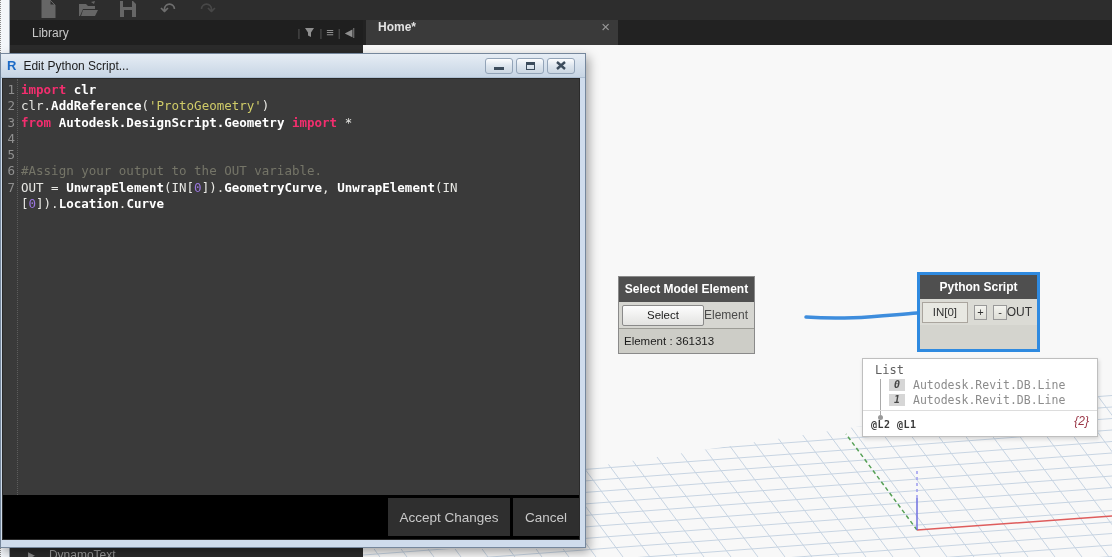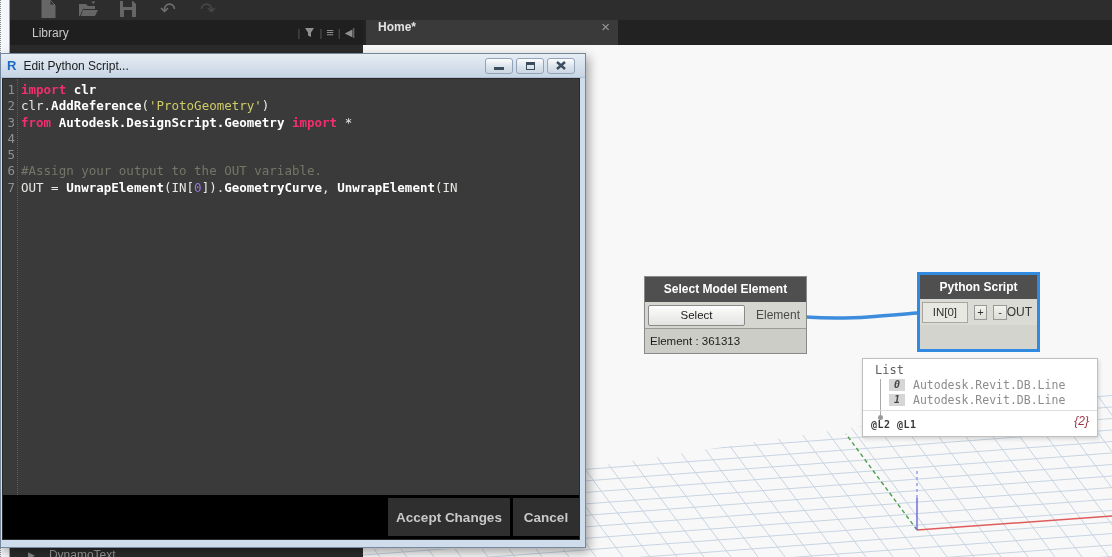--- a/index.html
+++ b/index.html
@@ -26,21 +26,21 @@
   
   .library-body { left:10px; top:45px; width:353px; height:512px; background:#2b2b2b; z-index:1; overflow:hidden; }
   .library-item { position:absolute; left:18px; top:503px; color:#9b9b9b; font-size:12px; display:flex; gap:14px; align-items:center; }
   .library-item .chev { font-size:9px; color:#8a8a8a; }
 
   
   #scene { left:0; top:0; width:1112px; height:557px; z-index:2; pointer-events:none; }
 
   
   .node { z-index:4; }
-  .sme-node { left:645px; top:277px; width:161px; outline:1px solid #8a8a8a; }
+  .sme-node { left:619px; top:277px; width:135px; outline:1px solid #8a8a8a; }
   .node-header { height:25px; background:#4f4f4f; color:#fff; font-size:12px; font-weight:bold; text-align:center; line-height:25px; }
   .sme-body { height:26px; background:#d6d6d1; display:flex; align-items:center; }
   .select-btn { width:97px; height:21px; margin-left:3px; background:linear-gradient(#fdfdfd,#e3e3e1); border:1px solid #8a8a8a; border-radius:2px; font-size:11.5px; color:#1a1a1a; text-align:center; line-height:19px; }
   .sme-out { margin-left:auto; margin-right:6px; color:#4a4a4a; font-size:12px; }
   .sme-footer { height:25px; background:#cdcdc7; border-top:1px solid #9c9c96; color:#1c1c1c; font-size:11.5px; line-height:24px; padding-left:5px; }
 
   .py-node { left:917px; top:272px; width:123px; height:80px; border:3px solid #2f8ae0; background:#dbdbd5; }
   .py-header { height:24px; background:#4f4f4f; color:#fff; font-size:12px; font-weight:bold; text-align:center; line-height:24px; }
   .py-ports { height:26px; background:#dbdbd5; display:flex; align-items:center; }
   .py-in { width:52px; height:21px; margin-left:2px; background:#e8e8e2; border:1px solid #aaa59e; color:#333; font-size:11.5px; text-align:center; line-height:19px; }
@@ -77,21 +77,21 @@
   .code-line { position:relative; height:16.3px; line-height:16.3px; padding-left:18px; white-space:pre; }
   .ln { position:absolute; left:0; width:12px; text-align:right; color:#8f8f8f; }
   .c-pl { color:#e8e8e4; }
   .c-b  { color:#ffffff; font-weight:bold; }
   .c-kw { color:#f22e6e; font-weight:bold; }
   .c-str{ color:#cfcb68; }
   .c-com{ color:#757568; }
   .c-num{ color:#9b77e0; }
 
   .dlg-footer { position:absolute; left:0; right:0; bottom:0; height:44px; background:#000; display:flex; justify-content:flex-end; align-items:center; }
-  .dlg-btn { height:38px; background:#2f2f2f; color:#c9c9c9; font-size:13.5px; display:flex; align-items:center; justify-content:center; margin-right:3px;font-weight:bold; }
+  .dlg-btn { height:38px; background:#2f2f2f; color:#c9c9c9; font-size:13.5px; display:flex; align-items:center; justify-content:center; margin-right:3px; }
   .btn-accept { width:122px; }
   .btn-cancel { width:66px; margin-right:0; }
 </style>
 </head>
 <body>
 
 <div class="abs library-body">
   <div class="library-item">
     <span class="chev">▶</span>
     <span>DynamoText</span>
@@ -261,20 +261,21 @@
     <div class="code-area" id="code-area">
       <div class="gutter-rule"></div>
       <div id="code-lines">
           <div class="code-line"><span class="ln">1</span><span class="c-kw">import</span><span class="c-pl"> </span><span class="c-b">clr</span></div>
           <div class="code-line"><span class="ln">2</span><span class="c-pl">clr.</span><span class="c-b">AddReference</span><span class="c-pl">(</span><span class="c-str">'ProtoGeometry'</span><span class="c-pl">)</span></div>
           <div class="code-line"><span class="ln">3</span><span class="c-kw">from</span><span class="c-pl"> </span><span class="c-b">Autodesk.DesignScript.Geometry</span><span class="c-pl"> </span><span class="c-kw">import</span><span class="c-pl"> *</span></div>
           <div class="code-line"><span class="ln">4</span></div>
           <div class="code-line"><span class="ln">5</span></div>
           <div class="code-line"><span class="ln">6</span><span class="c-com">#Assign your output to the OUT variable.</span></div>
           <div class="code-line"><span class="ln">7</span><span class="c-pl">OUT = </span><span class="c-b">UnwrapElement</span><span class="c-pl">(IN[</span><span class="c-num">0</span><span class="c-pl">]).</span><span class="c-b">GeometryCurve</span><span class="c-pl">, </span><span class="c-b">UnwrapElement</span><span class="c-pl">(IN</span></div>
+          <div class="code-line"><span class="ln"></span><span class="c-pl">[</span><span class="c-num">0</span><span class="c-pl">]).</span><span class="c-b">Location</span><span class="c-pl">.</span><span class="c-b">Curve</span></div>
         </div>
     </div>
     <div class="dlg-footer">
       <div class="dlg-btn btn-accept">Accept Changes</div>
       <div class="dlg-btn btn-cancel">Cancel</div>
     </div>
   </div>
 </div>
 
 <div class="abs toolbar">

